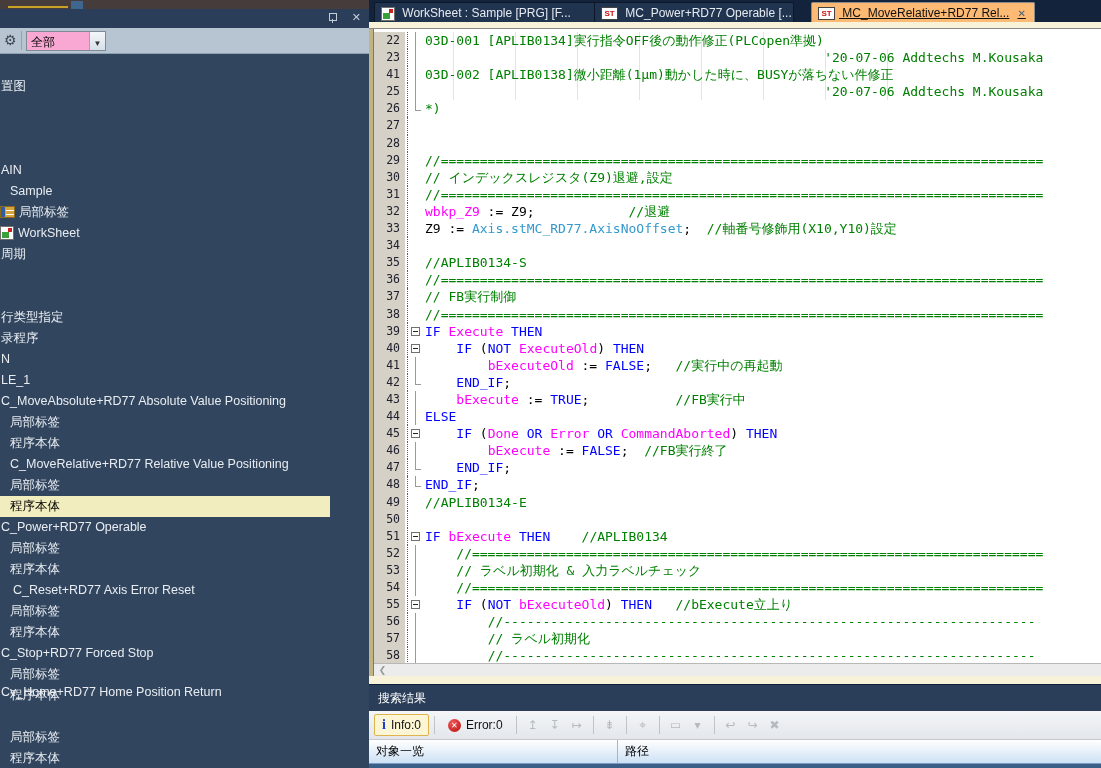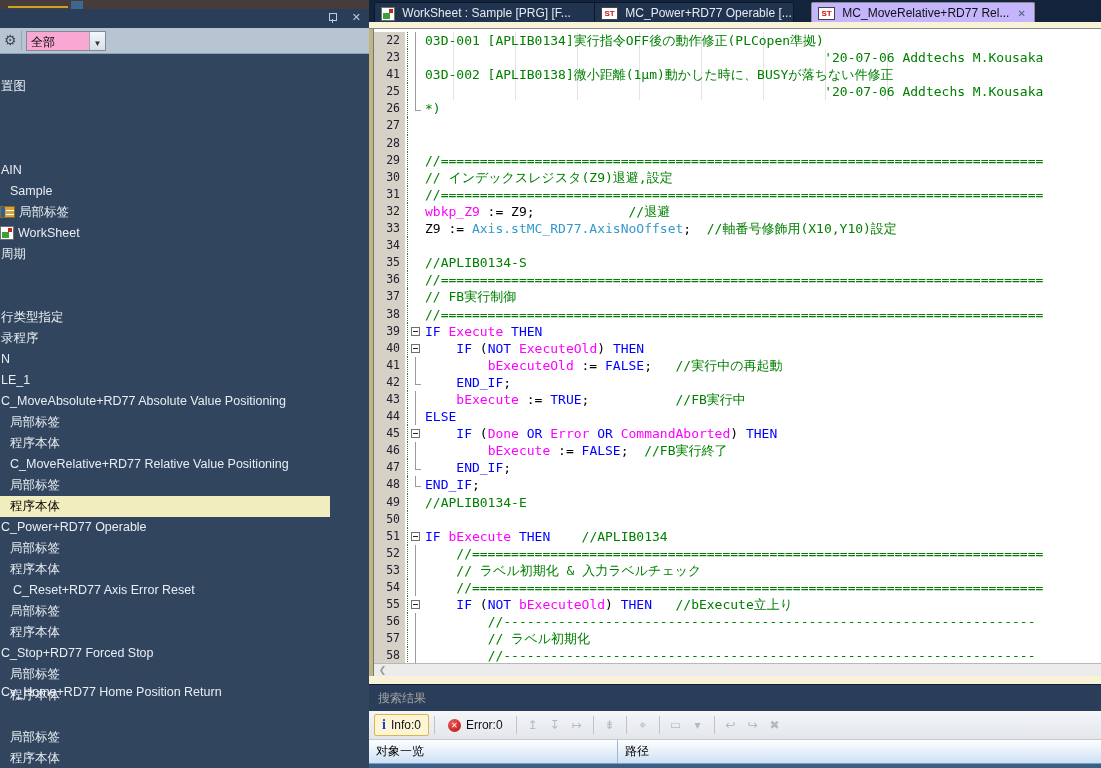--- a/index.html
+++ b/index.html
@@ -33,21 +33,21 @@
   .icon-sheet { width:14px; height:14px; background:#fff; border:1px solid #6f6f6f; position:relative; }
   .icon-sheet::before { content:""; position:absolute; left:1px; bottom:1px; width:7px; height:6px; background:#3aa13a; }
   .icon-sheet::after { content:""; position:absolute; right:1px; top:1px; width:4px; height:4px; background:#cc2222; }
   .icon-st { width:17px; height:13px; background:#fff; border:1px solid #444; color:#cc1111; font-weight:bold; font-size:8px; text-align:center; line-height:11px; font-family:"Liberation Sans",sans-serif; }
 
   
   #editor-region { position:absolute; left:369px; top:0; width:732px; height:768px; background:#17293f; }
   #tabbar { position:absolute; left:0; top:0; width:732px; height:22px; background:#13233c; }
   .tab { position:absolute; top:2px; height:20px; background:#20334f; color:#e6ebf2; font-size:12px; line-height:20px; padding:0 6px; white-space:nowrap; overflow:hidden; border:1px solid #0c1828; border-bottom:none; border-radius:2px 2px 0 0; }
   .tab .t-icon { top:0; }
-  .tab.active { background:#c4b5fd; color:#111; border-color:#8a8a8a; }
+  .tab.active { background:#fdba74; color:#111; border-color:#8a8a8a;text-decoration:underline; }
   .tab-close { margin-left:8px; color:#44false; color:#45607c; font-size:10px; }
   #cream-top { position:absolute; left:0; top:22px; width:732px; height:7px; background:#f8f2d8; border-bottom:1px solid #8a8a8a; }
   #editor-box { position:absolute; left:0; top:29px; width:732px; height:647px; background:#fff; overflow:hidden; }
   #tan-edge { position:absolute; left:0; top:0; width:4px; height:100%; background:#c0b482; }
   #gray-edge { position:absolute; left:4px; top:0; width:1px; height:100%; background:#777; }
   #lines { position:absolute; left:5px; top:3px; right:0; }
   .line { display:flex; height:17.1px; align-items:stretch; }
   .ln { width:33px; flex:0 0 33px; background:#d5d1c7; color:#20202e; font:11.5px "DejaVu Sans Mono",monospace; text-align:right; padding-right:5px; line-height:17.1px; border-right:2px solid #fff; }
   .foldcol { width:16px; flex:0 0 16px; position:relative; border-left:1px dotted #2e7d32; }
   .fold-box { position:absolute; left:3px; top:4px; width:9px; height:9px; border:1px solid #707070; background:#fff; }
@@ -57,21 +57,21 @@
   .fold-end::after { content:""; position:absolute; left:7px; top:10px; width:6px; height:1px; background:#9a9a9a; }
   .codetext { white-space:pre; font:13px "DejaVu Sans Mono",monospace; line-height:17.1px; padding-left:2px; overflow:hidden; }
   .line.guides .codetext { background:repeating-linear-gradient(to right, rgba(130,130,130,.22) 0 1px, transparent 1px 62px); background-size:440px 100%; background-repeat:no-repeat; background-position:30px 0; }
   .sc { color:#008000; } .sk { color:#0000ff; } .sv { color:#ff00ff; } .sm { color:#3399cc; } .sp { color:#000; }
   #hscroll { position:absolute; left:5px; right:0; bottom:0; height:13px; background:#ececec; border-top:1px solid #b8b8b8; }
   #hscroll .arr { position:absolute; left:2px; top:0; width:13px; height:12px; color:#9a9a9a; font-size:9px; line-height:12px; text-align:center; }
   #cream-bottom { position:absolute; left:0; top:676px; width:732px; height:8px; background:#f8f2d8; }
 
   
   #bottom-panel { position:absolute; left:0; top:684px; width:732px; height:84px; background:#edf0f3; border-top:1px solid #10203a; }
-  #bp-title { height:26px; background:#2b3e59; color:#a3a3a3; font-size:12px; line-height:26px; padding-left:9px; }
+  #bp-title { height:26px; background:#2b3e59; color:#ffffff; font-size:12px; line-height:26px; padding-left:9px; }
   #bp-toolbar { height:29px; background:linear-gradient(#f4f6f8,#e3e7eb); border-bottom:1px solid #c4c9ce; display:flex; align-items:center; padding-left:5px; }
   .bp-btn { height:22px; display:flex; align-items:center; padding:0 7px; font-size:12px; color:#111; border:1px solid transparent; border-radius:2px; }
   .bp-btn.hl { background:#fdf6d5; border-color:#e0b44c; }
   .info-glyph { font-family:"Liberation Serif",serif; font-weight:bold; font-size:14px; color:#1a3fd4; margin-right:5px; }
   .err-glyph { width:13px; height:13px; border-radius:50%; background:radial-gradient(circle at 35% 30%, #f05a5a, #b80d0d); color:#fff; font-size:8px; font-weight:bold; text-align:center; line-height:13px; margin-right:5px; }
   .bp-sep { width:1px; height:18px; background:#c0c4c8; margin:0 5px; }
   .bp-ico { width:18px; text-align:center; color:#b4bac0; font-size:12px; margin:0 2px; }
   #bp-colhead { height:24px; background:linear-gradient(#ffffff,#cde1f5); border-bottom:1px solid #7a9cc0; display:flex; }
   .bp-col { font-size:12px; color:#000; line-height:23px; padding-left:7px; }
   .bp-col.c1 { width:249px; border-right:1px solid #9db8d2; }

